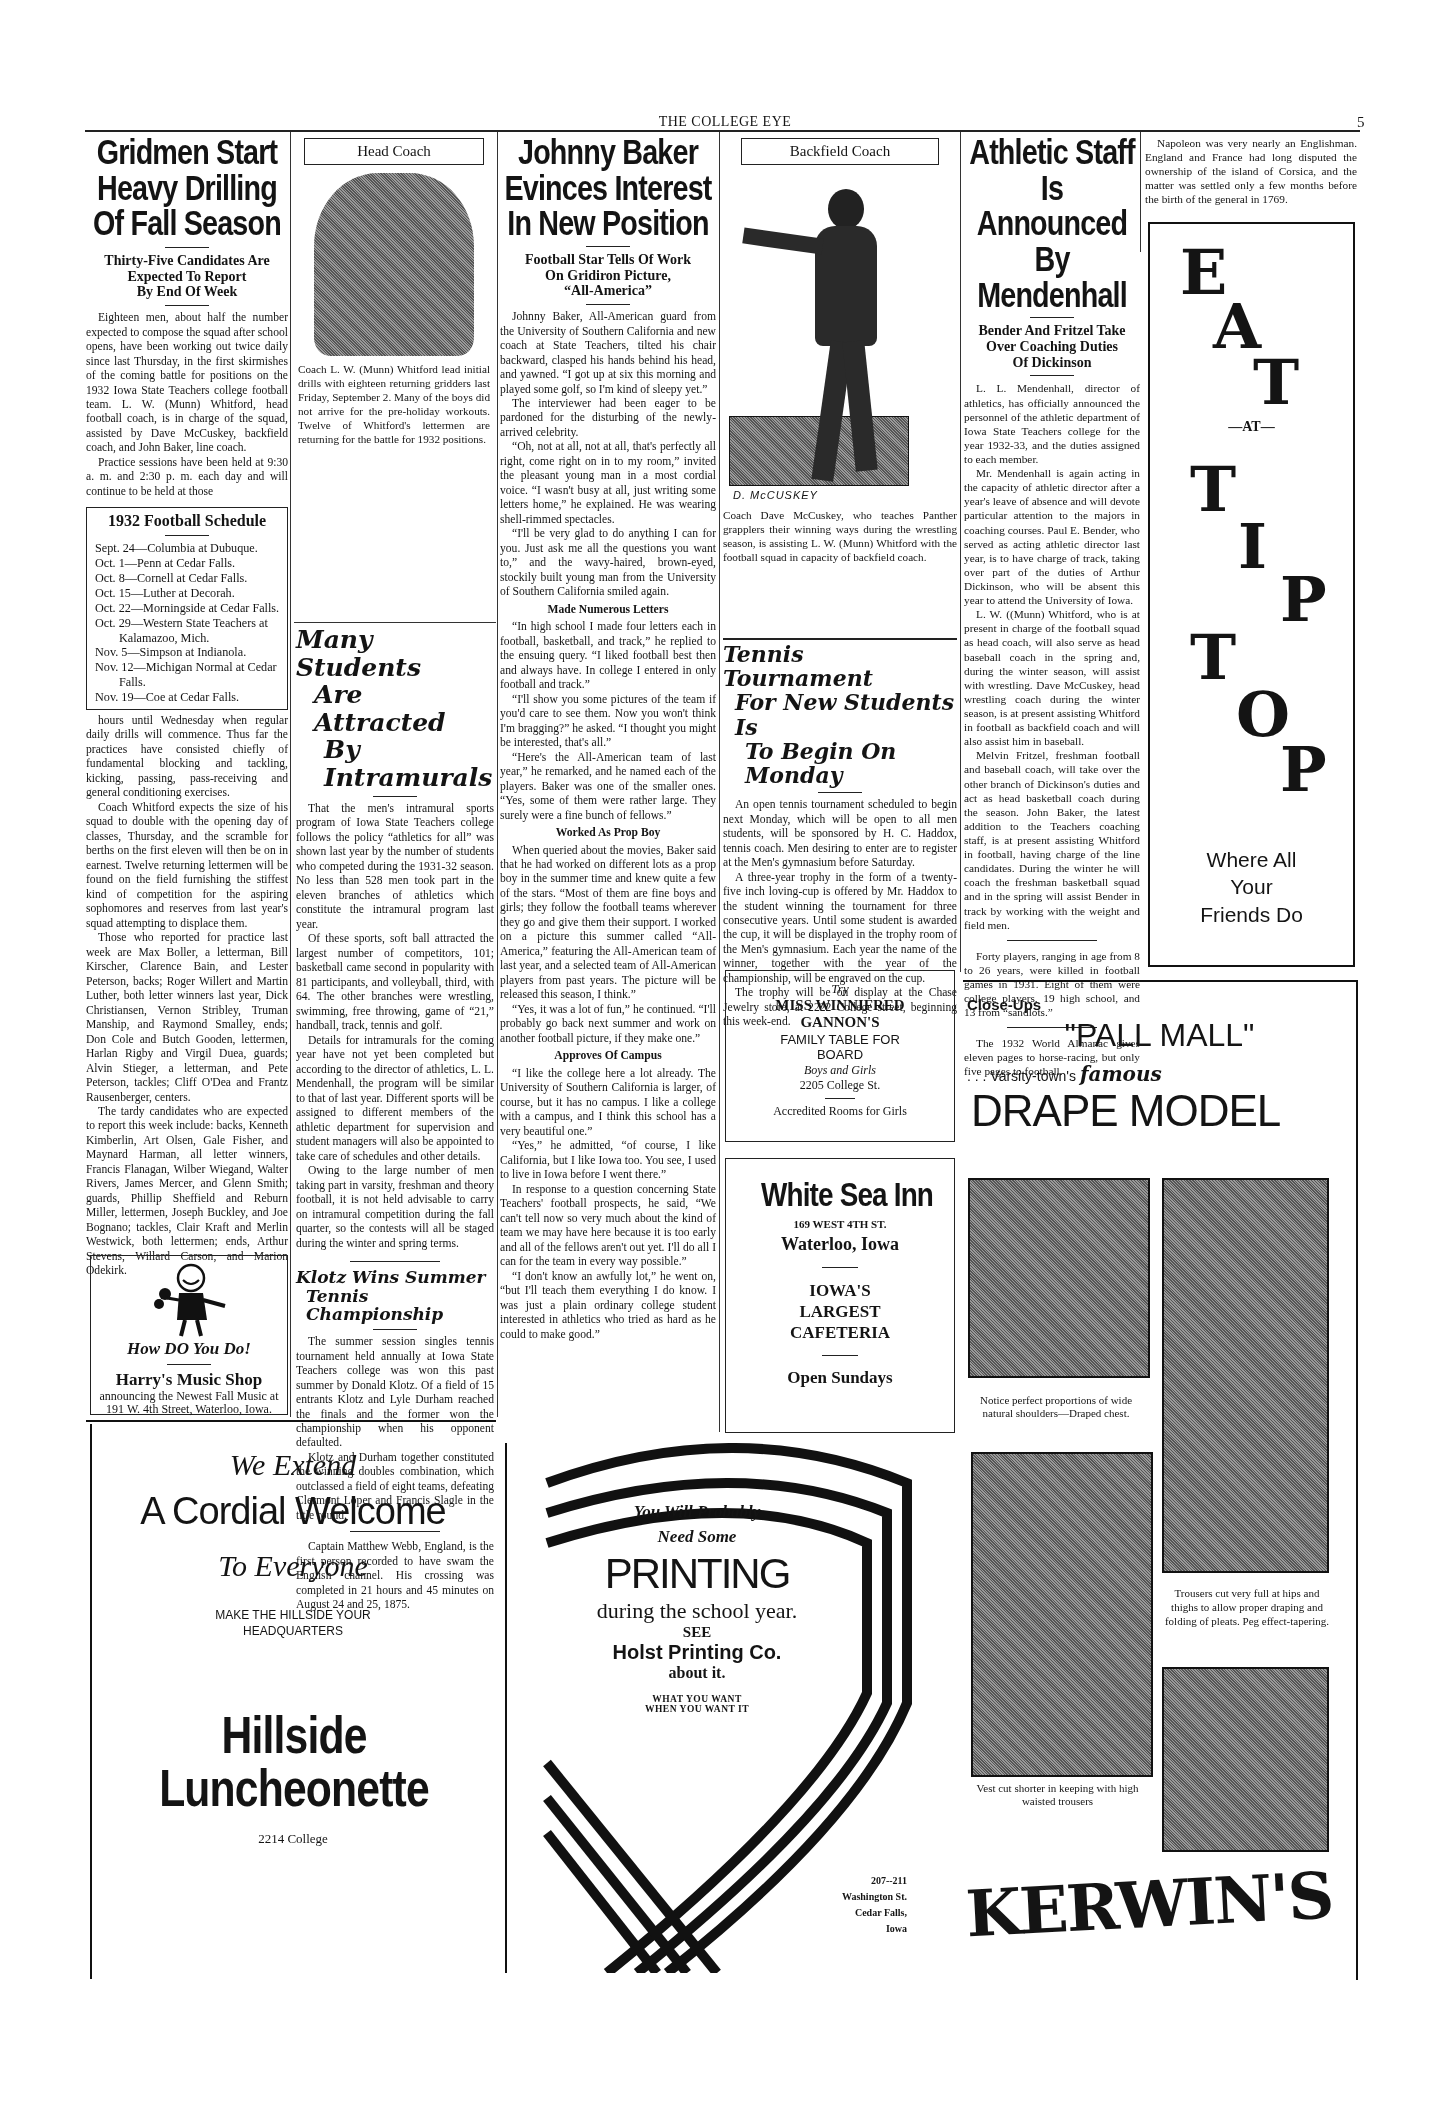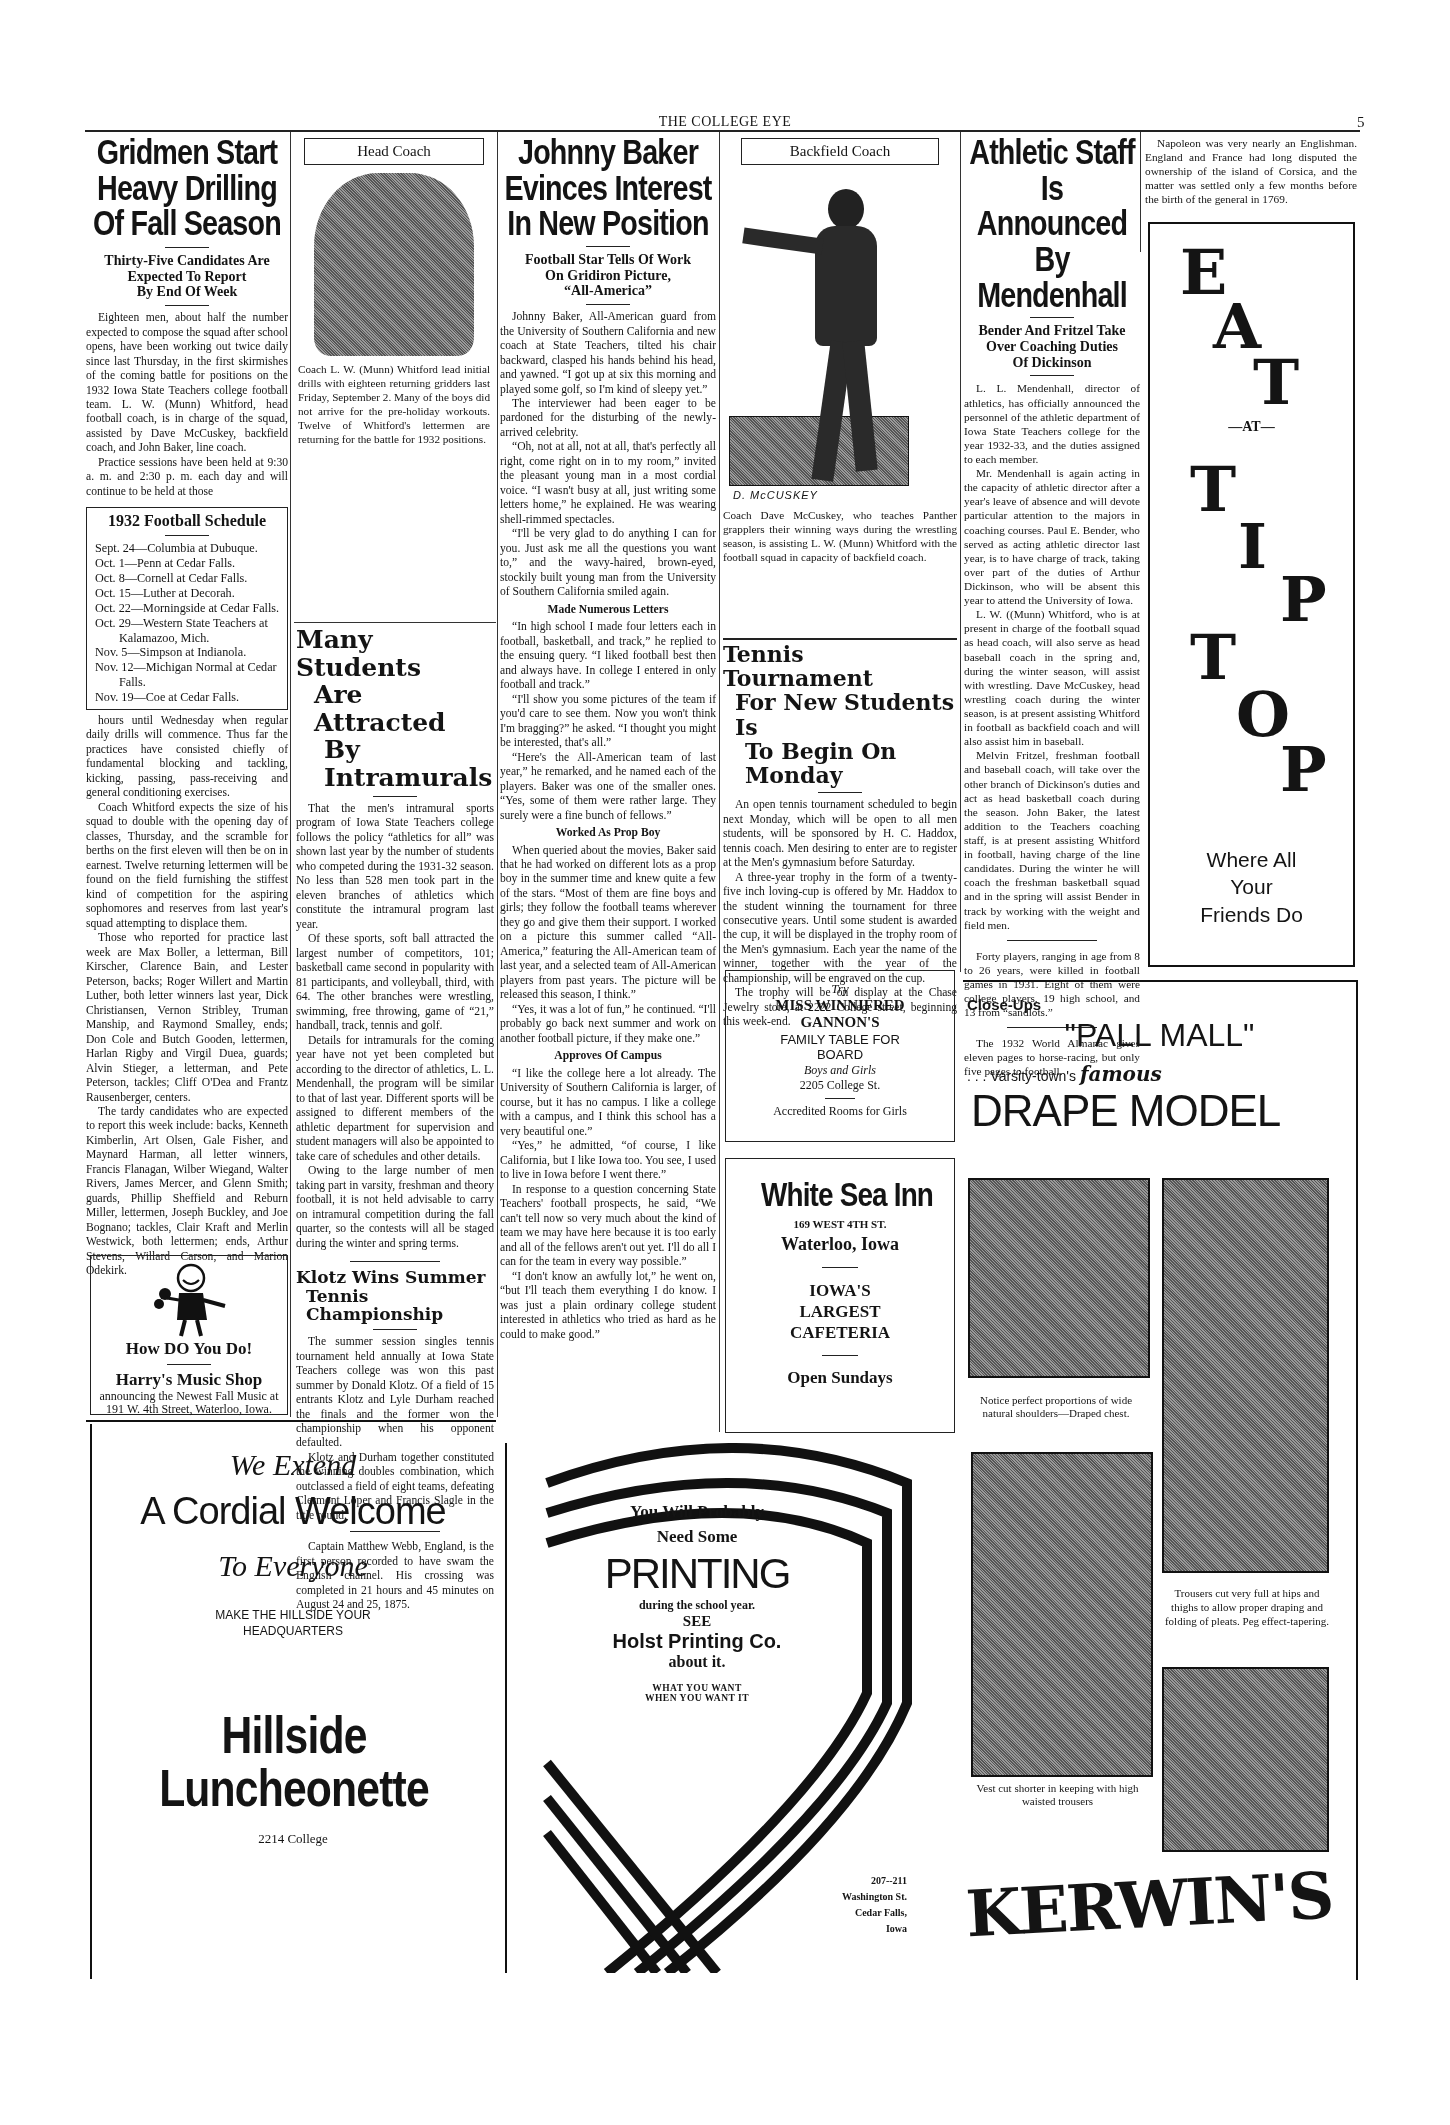--- a/index.html
+++ b/index.html
@@ -8,21 +8,21 @@
 .hdr{top:114px;left:85px;width:1280px;height:16px;font-size:14px;text-align:center;letter-spacing:.5px}
 .hdr .pg{position:absolute;right:0;top:0;font-size:15px}
 .topline{top:130px;left:85px;width:1275px;border-top:2px solid #222}
 .vrule{border-left:1px solid #333}
 .hrule{border-top:1px solid #333}
 .hl{font-family:"Liberation Sans Narrow","Liberation Sans",sans-serif;font-weight:bold;text-align:center;line-height:1.02;transform:scaleX(.82);transform-origin:center top;letter-spacing:-1px}
 .sub{font-weight:bold;text-align:center;font-size:15px;line-height:1.12}
 .dash{width:44px;margin:5px auto;border-top:1.5px solid #222}
 .body{font-size:11.6px;line-height:1.25;text-align:justify;hyphens:auto}
 .body p{text-indent:12px}
-.ital{font-weight:bold;text-align:left;line-height:1.1}
+.ital{font-style:italic;font-weight:bold;text-align:left;line-height:1.1}
 .box{border:1.5px solid #222}
 .photo{background:repeating-linear-gradient(45deg,#555 0 1px,#999 1px 2px);}
 .cap{font-size:11.2px;line-height:1.25;text-align:justify}
 .sched{font-size:12.2px;line-height:1.22}
 .sched div{padding-left:26px;text-indent:-24px}
 .sans{font-family:"Liberation Sans","DejaVu Sans",sans-serif}
 .c{text-align:center}
 .eat{font-family:"DejaVu Serif",serif;font-weight:900;font-size:62px;line-height:1}
 </style>
 </head>
@@ -292,21 +292,21 @@
       <path d="M10 100 Q200 40 330 100 L330 250 Q280 360 70 530"></path>
       <path d="M10 320 L180 530"></path>
       <path d="M10 355 L150 530"></path>
       <path d="M10 390 L120 530"></path>
     </g>
   </svg>
   <div class="abs c" style="left:60px;top:60px;width:260px">
     <div class="ital c" style="font-size:17px">You Will Probably</div>
     <div class="ital c" style="font-size:17px;margin-top:6px">Need Some</div>
     <div class="sans" style="font-size:42px;letter-spacing:-2px;margin-top:4px">PRINTING</div>
-    <div style="font-weight:bold;font-size:12px">during the school year.</div>
+    <div style="font-weight:normal;font-size:22px">during the school year.</div>
     <div style="font-weight:bold;font-size:15px">SEE</div>
     <div class="sans" style="font-size:20px;font-weight:bold">Holst Printing Co.</div>
     <div style="font-weight:bold;font-size:16px">about it.</div>
     <div style="font-weight:bold;font-size:9.5px;margin-top:12px;letter-spacing:.5px">
       <div>WHAT YOU WANT</div>
       <div>WHEN YOU WANT IT</div>
     </div>
   </div>
   <div class="abs" style="left:280px;top:430px;width:120px;text-align:right;font-weight:bold;font-size:10px;line-height:1.6">
     <div>207--211</div>

